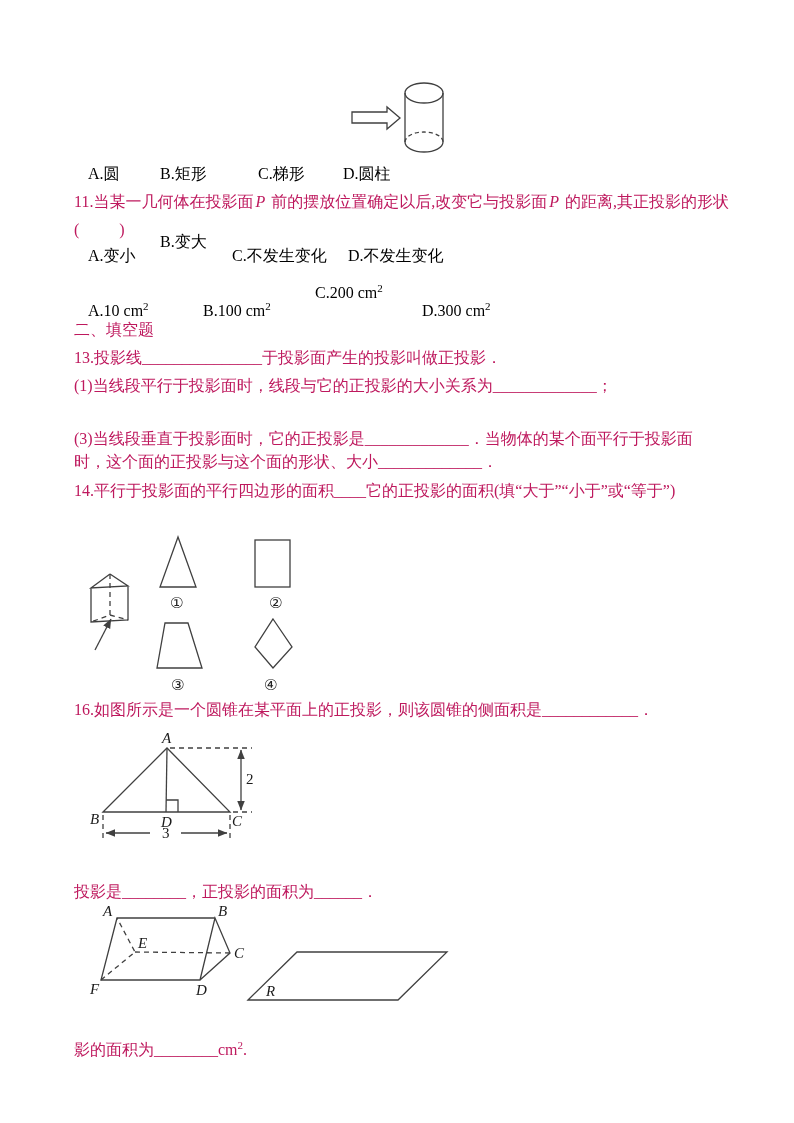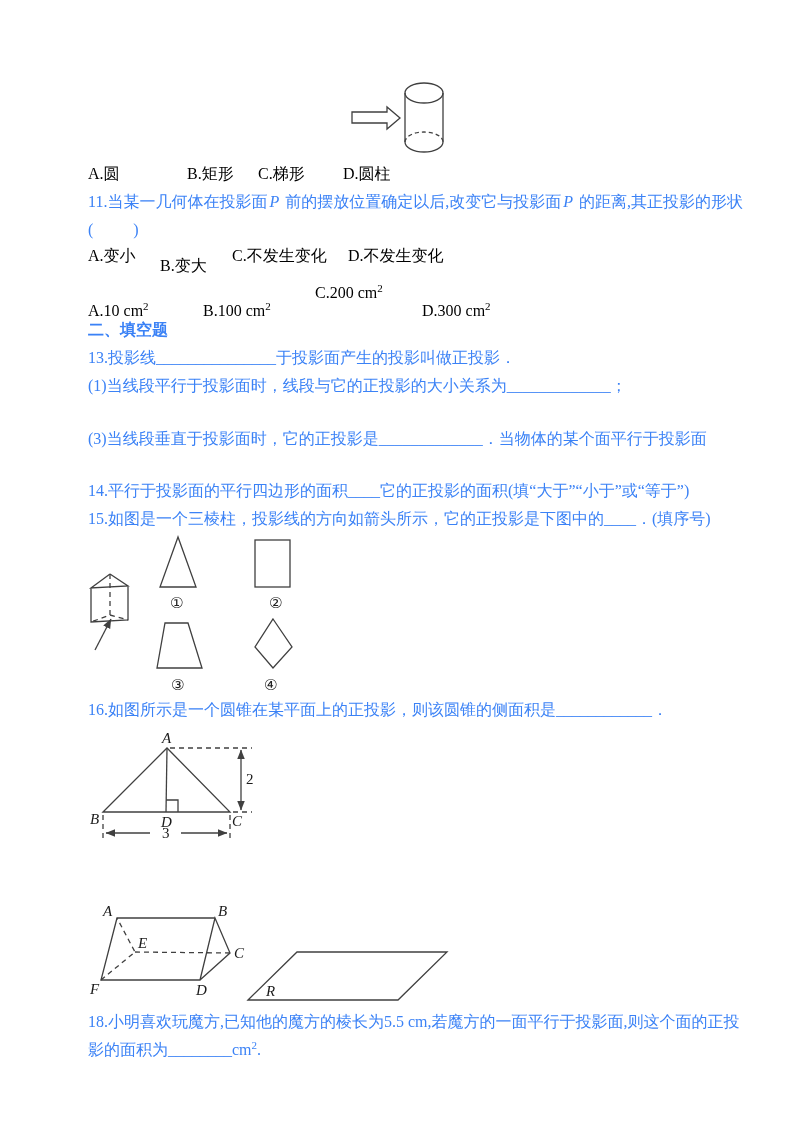--- a/index.html
+++ b/index.html
@@ -4,25 +4,25 @@
 <style>
   * { margin:0; padding:0; box-sizing:border-box; }
   html,body { background:#ffffff; }
   .page {
     position:relative; width:794px; height:1123px; background:#fff;
     font-family:"Liberation Serif","DejaVu Serif",serif; color:#000;
     overflow:hidden;
     text-align:right;
   }
   .line {
-    position:absolute; left:88px; font-size:16px; line-height:20px;
-    white-space:pre; color:#3b82f6;
+    position:absolute; left:74px; font-size:16px; line-height:20px;
+    white-space:pre; color:#be185d;
   }
   .opt { position:absolute; font-size:16px; line-height:20px; white-space:pre; }
-  .bold { font-weight:bold; }
+  .bold { font-weight:normal; }
   .var { font-style:italic; padding:0 2px; }
   sup { font-size:11px; line-height:0; }
   .fig { position:absolute; }
   .s { stroke:#404040; fill:none; stroke-width:1.3; }
   .dash { stroke-dasharray:5 4; }
   .dash2 { stroke-dasharray:4 3; }
   .arrowfill { fill:#fff; stroke:#404040; stroke-width:1.3; }
   svg text {
     font-family:"Liberation Serif","DejaVu Serif",serif;
     font-style:italic; font-size:15px; fill:#1a1a1a; stroke:none;
@@ -45,44 +45,44 @@
       </marker>
     </defs>
     <polygon class="arrowfill" points="7,42 42,42 42,37 55,48 42,59 42,53 7,53"></polygon>
     <path class="s" d="M60 23 V72 M98 23 V72"></path>
     <ellipse class="s" cx="79" cy="23" rx="19" ry="10"></ellipse>
     <path class="s" d="M60 72 A19 10 0 0 0 98 72"></path>
     <path class="s dash2" d="M60 72 A19 10 0 0 1 98 72"></path>
   </svg>
 
   <span class="opt" style="left:88px;top:164px">A.圆</span>
-  <span class="opt" style="left:187px;top:164px">B.矩形</span>
+  <span class="opt" style="left:160px;top:164px">B.矩形</span>
   <span class="opt" style="left:258px;top:164px">C.梯形</span>
   <span class="opt" style="left:343px;top:164px">D.圆柱</span>
 
   <div class="line" style="top:192px"><span>11.当某一几何体在投影面</span><span class="var">P</span><span> 前的摆放位置确定以后,改变它与投影面</span><span class="var">P</span><span> 的距离,其正投影的形状</span></div>
   <div class="line" style="top:220px">(          )</div>
   <span class="opt" style="left:88px;top:246px">A.变小</span>
-  <span class="opt" style="left:160px;top:256px">B.变大</span>
+  <span class="opt" style="left:160px;top:232px">B.变大</span>
   <span class="opt" style="left:232px;top:246px">C.不发生变化</span>
   <span class="opt" style="left:348px;top:246px">D.不发生变化</span>
 
   <span class="opt" style="left:88px;top:301px"><span>A.10 cm</span><sup>2</sup></span>
   <span class="opt" style="left:203px;top:301px"><span>B.100 cm</span><sup>2</sup></span>
   <span class="opt" style="left:315px;top:283px"><span>C.200 cm</span><sup>2</sup></span>
   <span class="opt" style="left:422px;top:301px"><span>D.300 cm</span><sup>2</sup></span>
 
   <div class="line bold" style="top:320px">二、填空题</div>
 
   <div class="line" style="top:348px">13.投影线_______________于投影面产生的投影叫做正投影．</div>
   <div class="line" style="top:376px">(1)当线段平行于投影面时，线段与它的正投影的大小关系为_____________；</div>
   <div class="line" style="top:429px">(3)当线段垂直于投影面时，它的正投影是_____________．当物体的某个面平行于投影面</div>
+  <div class="line" style="top:452px">时，这个面的正投影与这个面的形状、大小_____________．</div>
 
   <div class="line" style="top:481px">14.平行于投影面的平行四边形的面积____它的正投影的面积(填“大于”“小于”或“等于”)</div>
-  <div class="line" style="top:509px">15.如图是一个三棱柱，投影线的方向如箭头所示，它的正投影是下图中的____．(填序号)</div>
 
   <svg class="fig" style="left:85px;top:565px" width="80" height="95">
     <path class="s" d="M25 9 L6 23 L43 21 L25 9 M6 23 V57 L43 55 V21"></path>
     <path class="s dash" d="M25 9 V50 L6 57 M25 50 L43 55"></path>
     <line class="s" x1="10" y1="85" x2="26" y2="54" marker-end="url(#ah)"></line>
   </svg>
   <svg class="fig" style="left:155px;top:532px" width="46" height="60">
     <polygon class="s" points="23,5 5,55 41,55"></polygon>
   </svg>
   <svg class="fig" style="left:252px;top:537px" width="42" height="53">
@@ -111,29 +111,29 @@
     <line class="s" x1="62" y1="107" x2="18" y2="107" marker-end="url(#ah)"></line>
     <line class="s" x1="93" y1="107" x2="139" y2="107" marker-end="url(#ah)"></line>
     <text x="74" y="17">A</text>
     <text x="2" y="98">B</text>
     <text x="144" y="100">C</text>
     <text x="73" y="101">D</text>
     <text class="dim" x="158" y="58">2</text>
     <text class="dim" x="74" y="112">3</text>
   </svg>
 
+  <div class="line" style="top:882px">投影是________，正投影的面积为______．</div>
   <svg class="fig" style="left:88px;top:903px" width="380" height="105">
     <path class="s" d="M127 15 H29 L13 77 H112 L127 15 L142 50 L112 77"></path>
     <path class="s dash" d="M13 77 L47 49 L29 15 M47 49 L142 50"></path>
     <polygon class="s" points="160,97 209,49 359,49 310,97"></polygon>
     <text x="15" y="13">A</text>
     <text x="130" y="13">B</text>
     <text x="146" y="55">C</text>
     <text x="108" y="92">D</text>
     <text x="50" y="45">E</text>
     <text x="2" y="91">F</text>
     <text x="178" y="93">R</text>
   </svg>
 
-  <div class="line" style="top:1012px">18.小明喜欢玩魔方,已知他的魔方的棱长为5.5 cm,若魔方的一面平行于投影面,则这个面的正投</div>
   <div class="line" style="top:1040px"><span>影的面积为________</span><span>cm</span><sup>2</sup><span>.</span></div>
 
 </div>
 
 </body></html>

